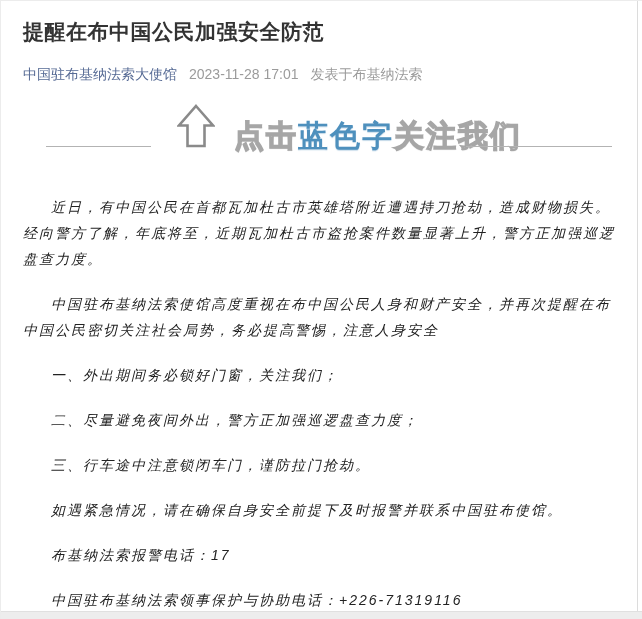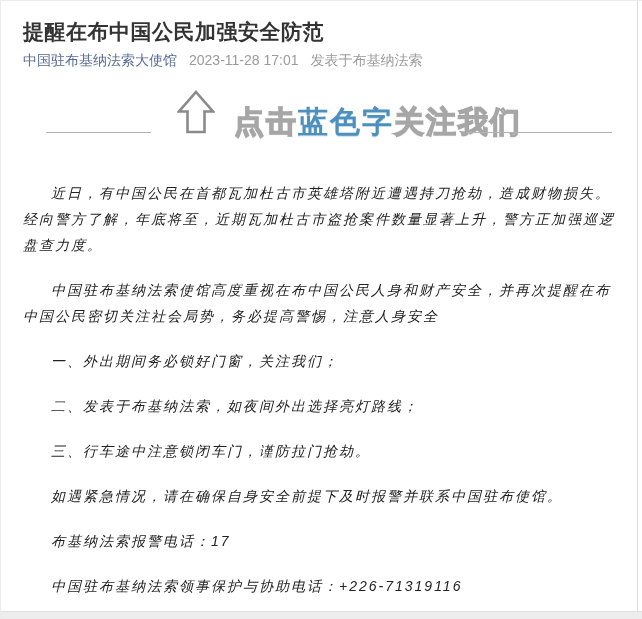--- a/index.html
+++ b/index.html
@@ -13,21 +13,21 @@
     overflow:hidden;
     font-family:"Liberation Sans", sans-serif;
   }
   .title {
     margin:16px 22px 0 22px;
     font-size:21px; line-height:29px;
     font-weight:700; color:#333333;
     letter-spacing:0.5px;
   }
   .byline {
-    margin:6px 22px 0 22px;
+    margin:20px 22px 0 22px;
     font-size:14px; color:#9b9b9b;
     white-space:nowrap;
   }
   .byline .account { color:#576b95; margin-right:12px; cursor:pointer; }
   .byline .time { margin-right:12px; }
 
   .banner { position:relative; height:72px; margin-top:18px; }
   .divider {
     position:absolute; height:1px; background:#b3b3b3; top:44px;
   }
@@ -92,21 +92,21 @@
     <span class="banner-text">
       <span class="bt-outline">点击</span><span class="bt-blue">蓝色字</span><span class="bt-outline">关注我们</span>
     </span>
     <span class="divider right"></span>
   </div>
 
   <div class="article">
     <p>近日，有中国公民在首都瓦加杜古市英雄塔附近遭遇持刀抢劫，造成财物损失。经向警方了解，年底将至，近期瓦加杜古市盗抢案件数量显著上升，警方正加强巡逻盘查力度。</p>
     <p>中国驻布基纳法索使馆高度重视在布中国公民人身和财产安全，并再次提醒在布中国公民密切关注社会局势，务必提高警惕，注意人身安全</p>
     <p>一、外出期间务必锁好门窗，关注我们；</p>
-    <p>二、发表于布基纳法索，如夜间外出选择亮灯路线；</p>
+    <p>二、尽量避免夜间外出，警方正加强巡逻盘查力度；</p>
     <p>三、行车途中注意锁闭车门，谨防拉门抢劫。</p>
     <p>如遇紧急情况，请在确保自身安全前提下及时报警并联系中国驻布使馆。</p>
     <p>布基纳法索报警电话：17</p>
     <p>中国驻布基纳法索领事保护与协助电话：+226-71319116</p>
   </div>
 
   <div class="right-edge"></div>
   <div class="bottom-strip"></div>
 </div>
 

